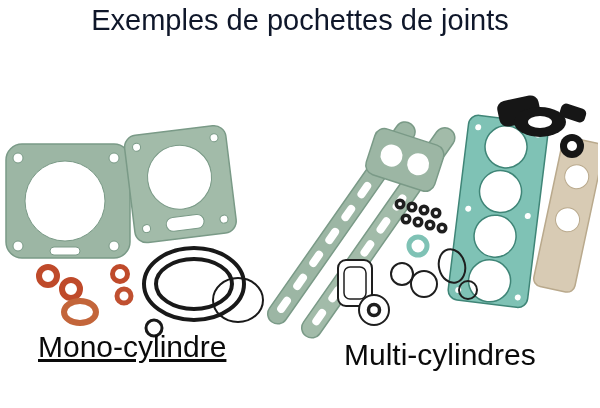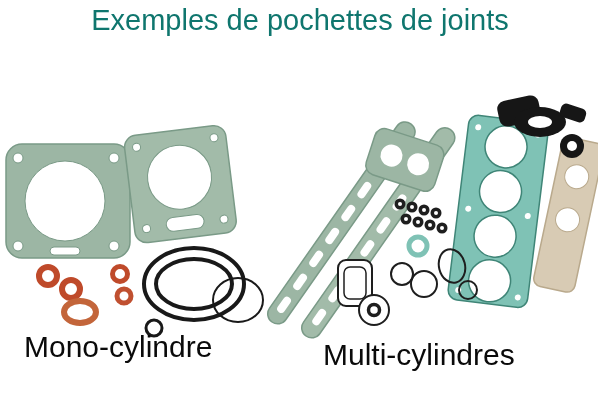--- a/index.html
+++ b/index.html
@@ -4,31 +4,31 @@
 <style>
   html, body { margin: 0; padding: 0; background: #ffffff; }
   body {
     width: 600px; height: 408px; overflow: hidden;
     font-family: "Liberation Sans", sans-serif; color: #0a0a0a;
   }
   .page { position: relative; width: 600px; height: 408px; background: #ffffff; }
   .title {
     position: absolute; top: 2px; left: 0; width: 600px;
     margin: 0; text-align: center;
-    font-size: 29px; font-weight: 400; line-height: 1.25; color: #0f766e;
+    font-size: 29px; font-weight: 400; line-height: 1.25; color: #0f172a;
   }
   .art { position: absolute; top: 92px; left: 0; width: 600px; height: 244px; }
   svg.art-left  { position: absolute; left: 2px;  top: 12px; }
   svg.art-right { position: absolute; left: 260px; top: 0; }
   .caption {
     position: absolute; font-size: 30px; font-weight: 400;
     color: #0a0a0a; white-space: nowrap;
   }
-  .caption.mono  { left: 24px;  top: 330px; }
-  .caption.multi { left: 323px; top: 338px; }
+  .caption.mono  { left: 38px;  top: 330px; text-decoration: underline; }
+  .caption.multi { left: 344px; top: 338px; }
 </style>
 </head>
 <body>
 
 <div class="page">
 
   <h1 class="title"><span>Exemples de pochettes de joints</span><br></h1>
 
   <div class="art">
 

